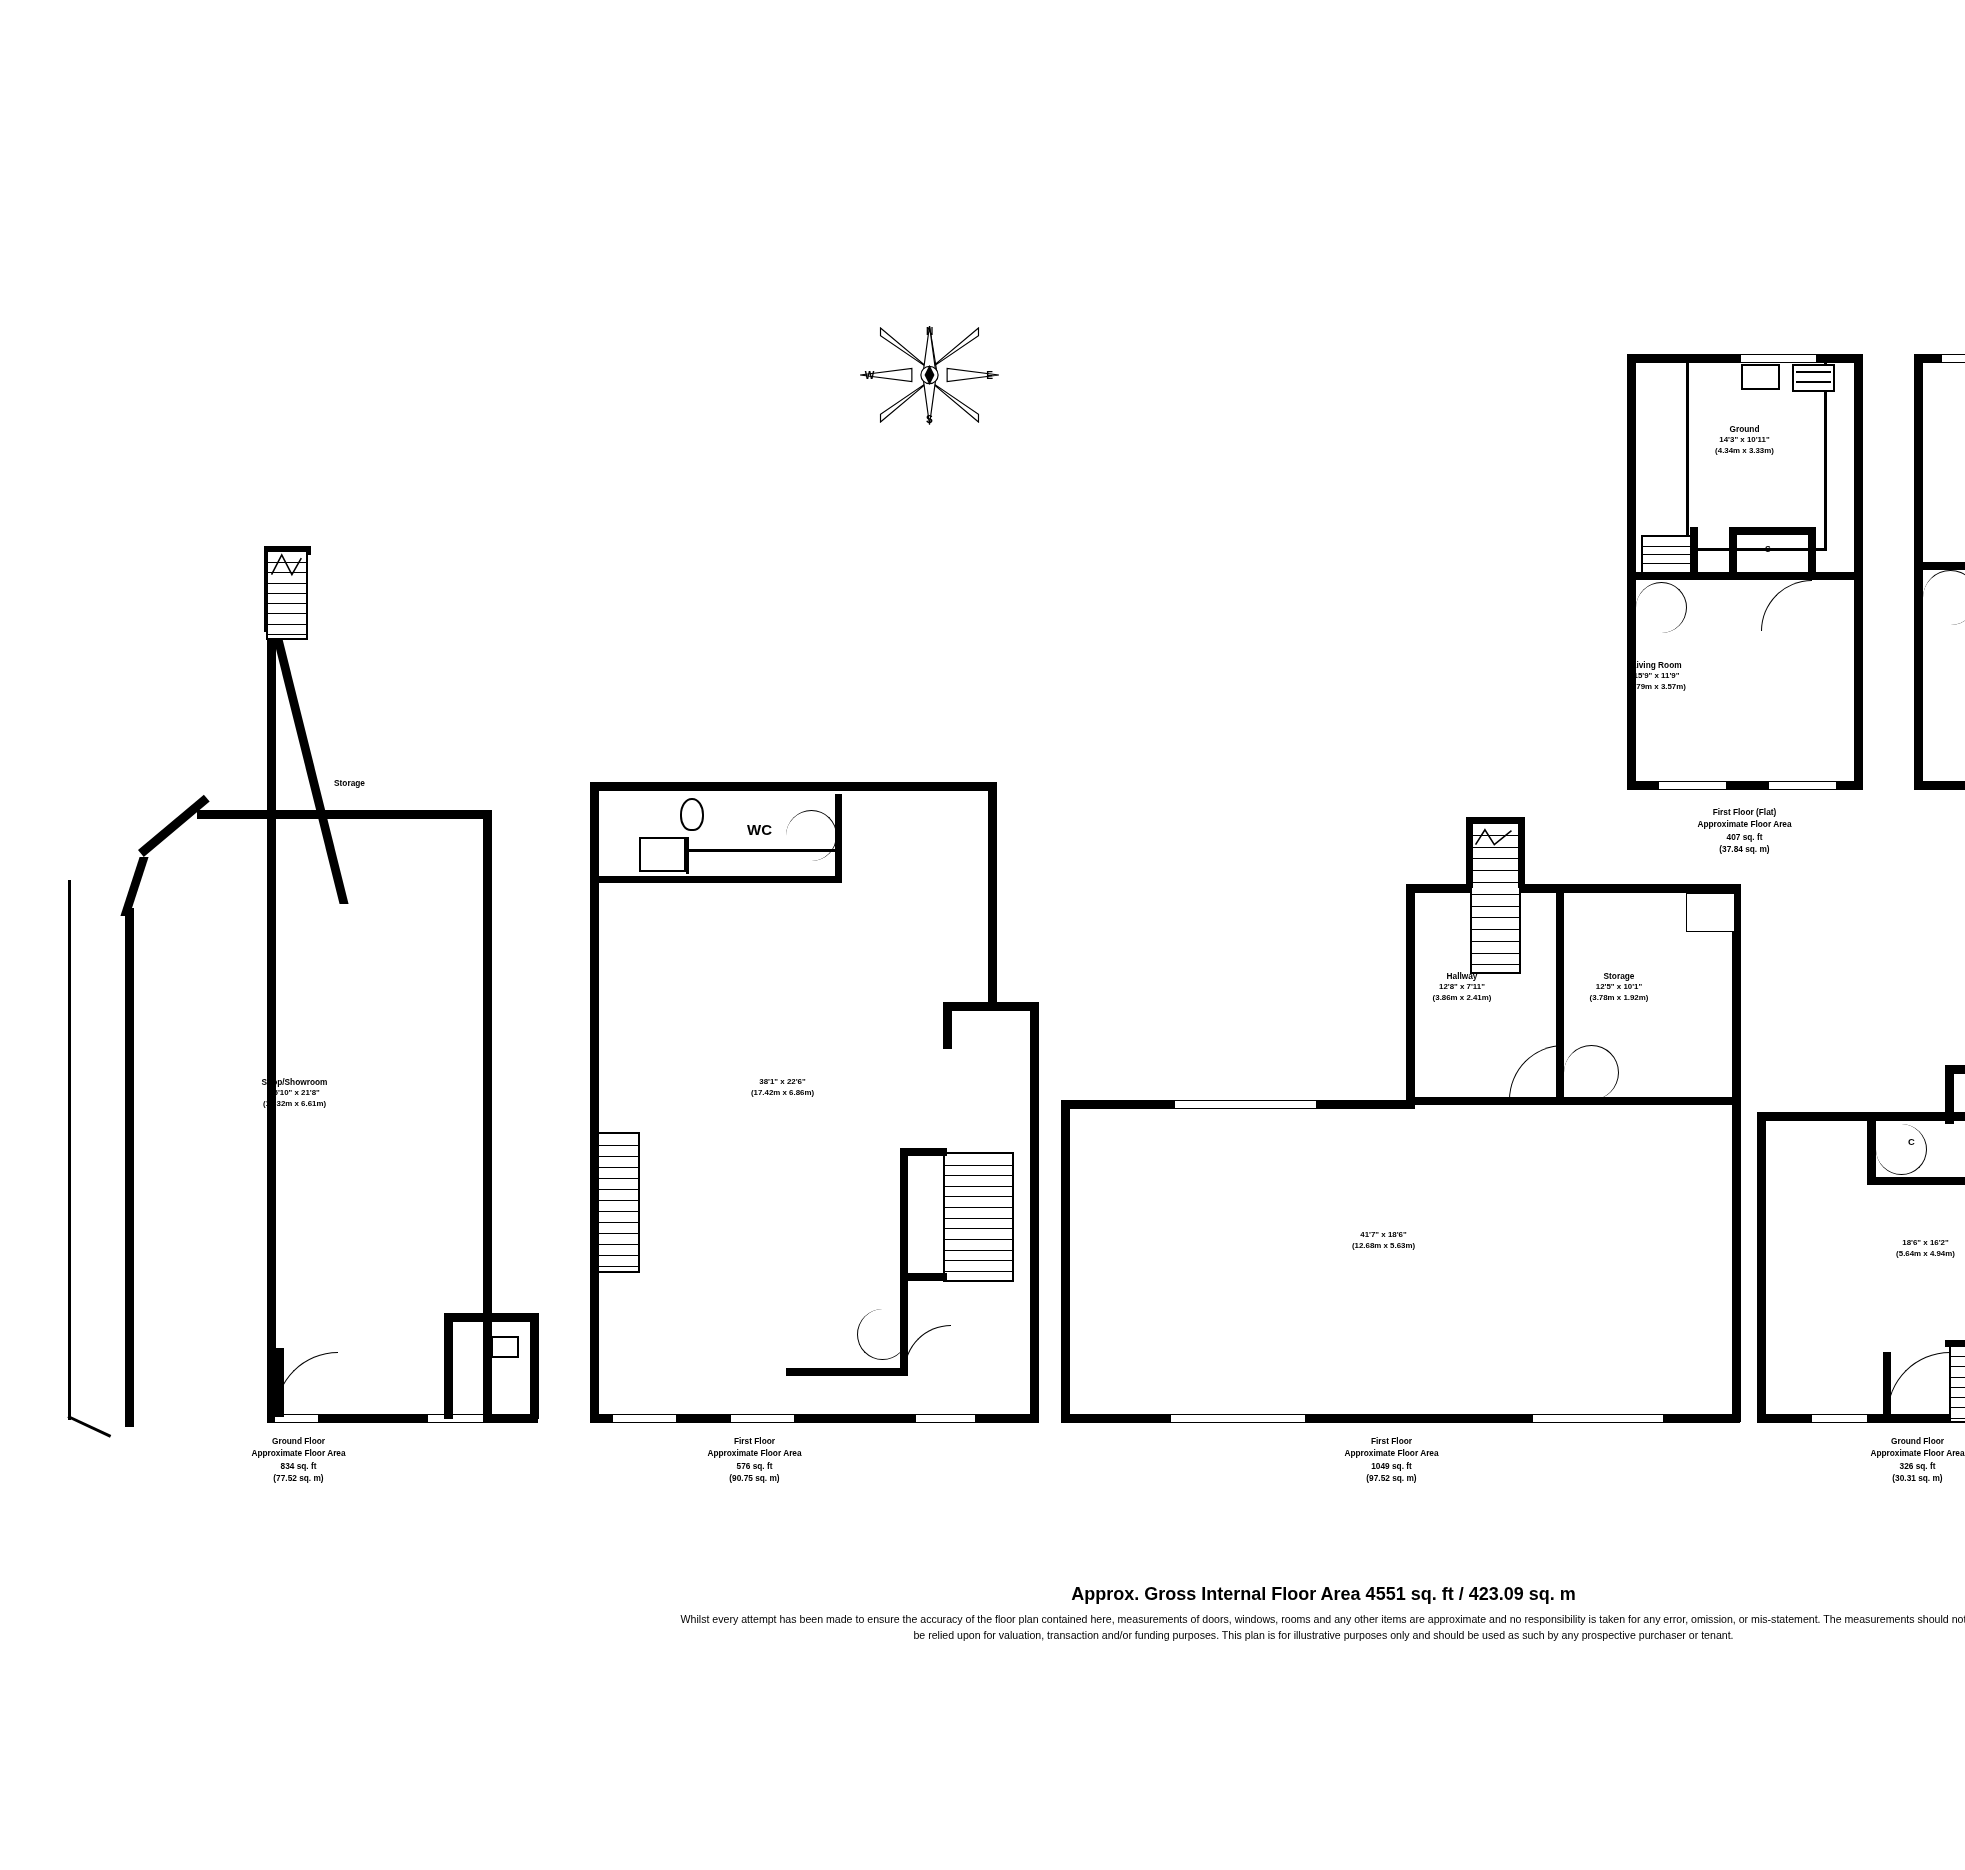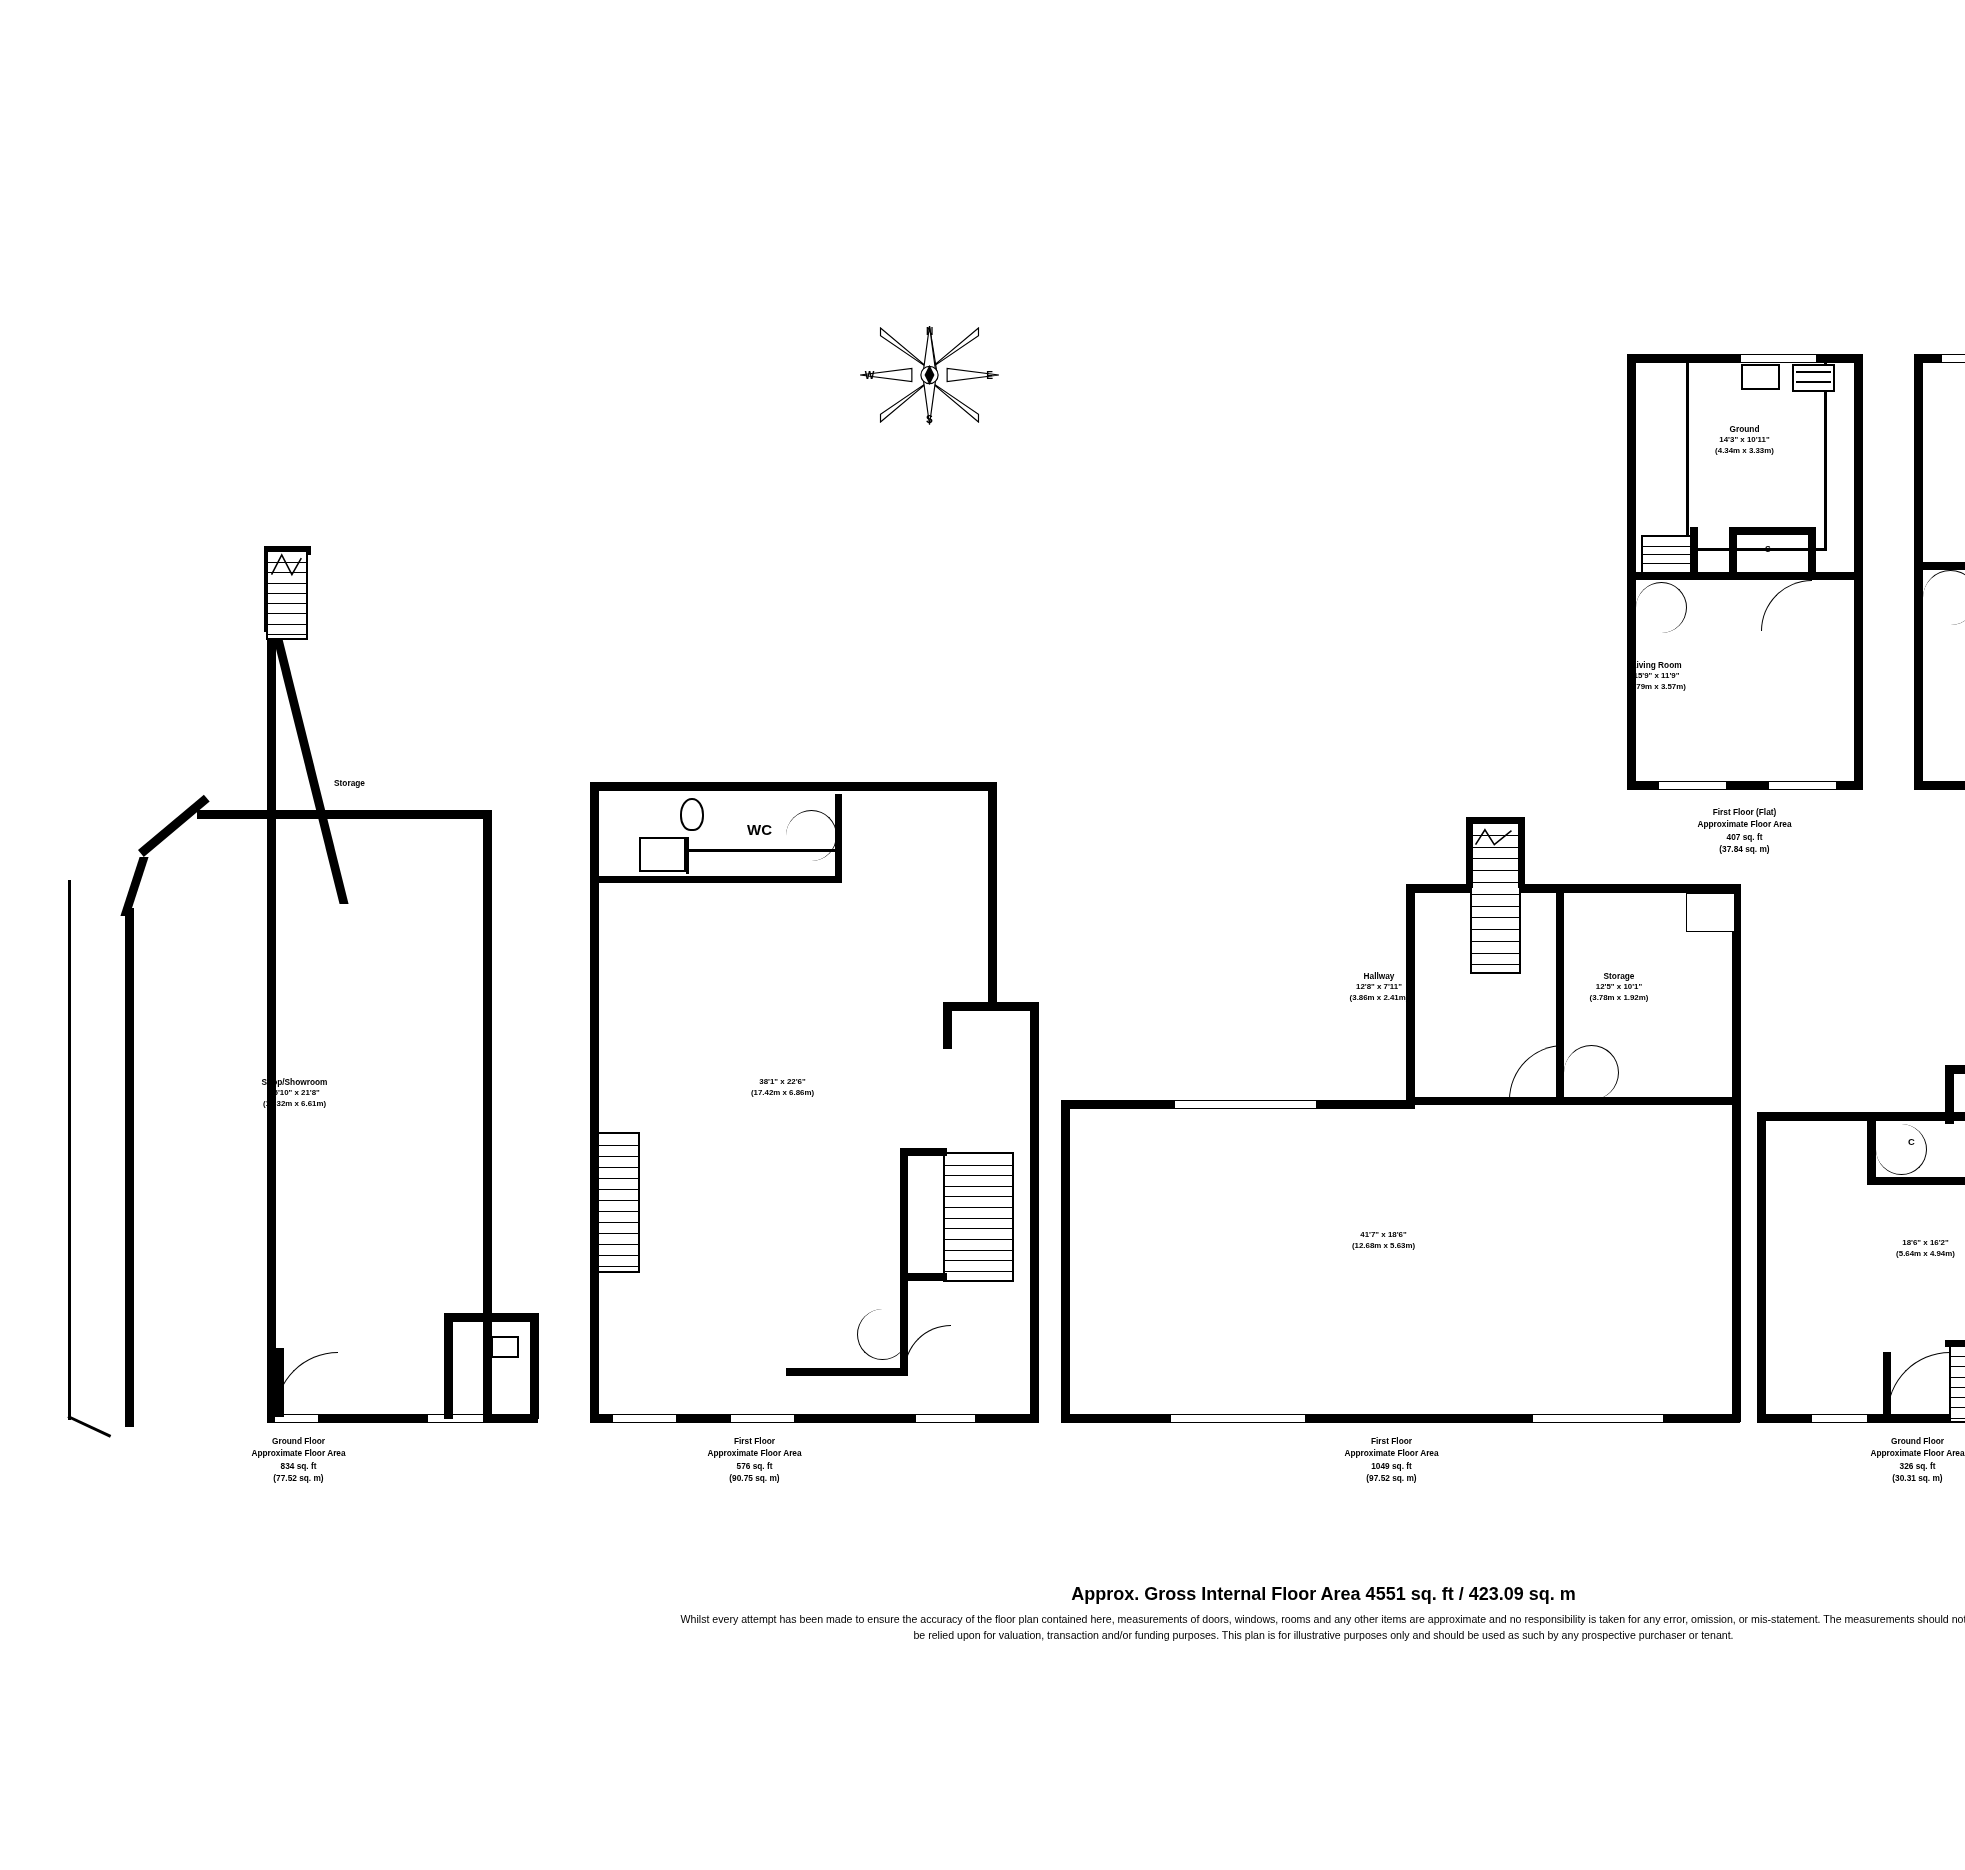--- a/index.html
+++ b/index.html
@@ -325,21 +325,21 @@
     <div class="door q1" style="left:1509px; top:1045px; width:55px; height:55px;"></div>
     <div class="door q2" style="left:1564px; top:1045px; width:55px; height:55px;"></div>
     <div class="fixthin" style="left:1686px; top:893px; width:49px; height:39px;"></div>
 
     <div class="wall" style="left:1061px; top:1100px; width:8.6px; height:8.6px;"></div>
     <div class="win" style="left:1175px; top:1100px; width:141px; height:8.6px;"></div>
 
     <div class="win" style="left:1171px; top:1414px; width:134px; height:8.6px;"></div>
     <div class="win" style="left:1533px; top:1414px; width:130px; height:8.6px;"></div>
 
-    <div class="label" style="left:1316px; top:971px; width:126px;">
+    <div class="label" style="left:1399px; top:971px; width:126px;">
       <div class="rlabel">Hallway</div>
       <div class="rdim">12'8" x 7'11"</div>
       <div class="rdim">(3.86m x 2.41m)</div>
     </div>
     <div class="label" style="left:1556px; top:971px; width:126px;">
       <div class="rlabel">Storage</div>
       <div class="rdim">12'5" x 10'1"</div>
       <div class="rdim">(3.78m x 1.92m)</div>
     </div>
     <div class="label" style="left:1305px; top:1230px; width:157px;">

